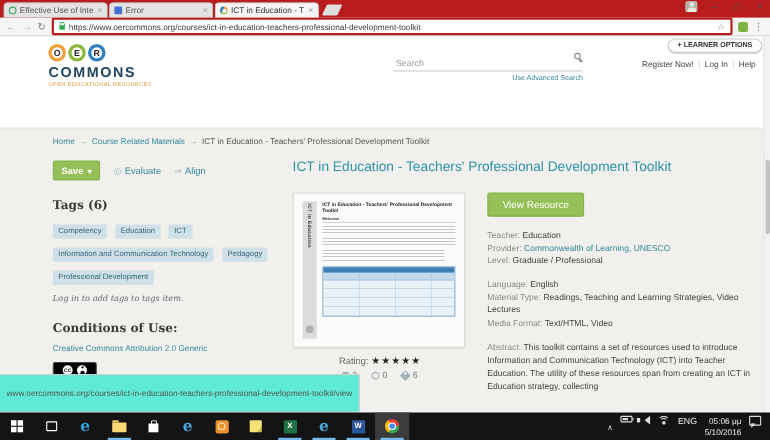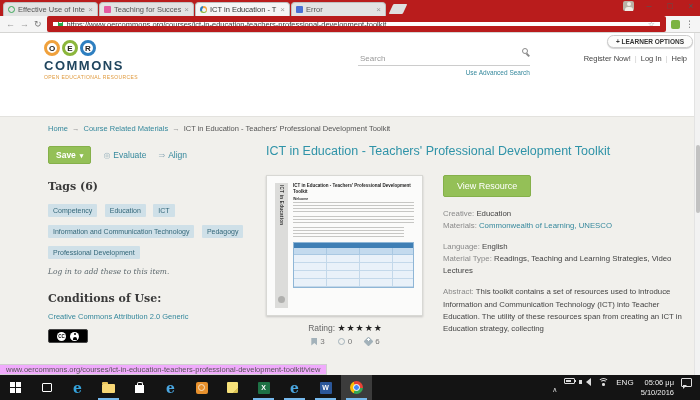--- a/index.html
+++ b/index.html
@@ -25,21 +25,21 @@
   .win-controls { position:absolute; right:3px; top:1px; display:flex; align-items:center; gap:9px; }
   .avatar { width:11px; height:10px; background:#b9b2a6; border-radius:2px; position:relative; }
   .avatar::before { content:""; position:absolute; top:1px; left:3.5px; width:4px; height:4px; border-radius:50%; background:#f0ede6; }
   .avatar::after  { content:""; position:absolute; bottom:0; left:1.5px; width:8px; height:4px; border-radius:3px 3px 0 0; background:#f0ede6; }
   .wc { color:#555; font-size:9px; line-height:10px; width:12px; text-align:center; }
   .wc-min::after { content:"–"; } .wc-max::after { content:"□"; } .wc-close::after { content:"×"; }
 
   .toolbar { height:17px; background:#f5f5f5; display:flex; align-items:center; gap:5px; padding:0 6px; border-bottom:1px solid #d5d5d3; }
   .navg { color:#9a9a9a; font-size:9px; line-height:9px; }
   .navg-back::after { content:"←"; } .navg-fwd::after { content:"→"; } .navg-reload::after { content:"↻"; color:#777; }
-  .omnibox { flex:1; height:16px; background:#fff; border:6px solid #b91c1c; border-radius:2px;
+  .omnibox { flex:1; height:16px; background:#fff; border:2px solid #b91c1c; border-radius:2px;
              display:flex; align-items:center; gap:4px; padding:0 5px; font-size:7.5px; color:#3a3a3a; overflow:hidden; }
   .lock { width:5px; height:4px; background:#2baa4a; position:relative; margin-top:2px; flex-shrink:0; }
   .lock::before { content:""; position:absolute; top:-3px; left:0.5px; width:3px; height:3px;
                   border:1px solid #2baa4a; border-bottom:none; border-radius:2px 2px 0 0; }
   .url-text { flex:1; white-space:nowrap; overflow:hidden; }
   .star { color:#8a8a8a; font-size:8px; } .star::after { content:"☆"; }
   .ext-icon { width:9px; height:9px; background:#7cb342; border-radius:2px; }
   .menu-dots { color:#666; font-size:9px; } .menu-dots::after { content:"⋮"; }
 
   
@@ -127,22 +127,22 @@
               font-size:9px; padding:5px 13px; border-radius:2px; margin-bottom:11px; }
   .meta-group { margin-bottom:10px; }
   .meta-row { font-size:7.8px; line-height:1.5; color:#444; }
   .meta-label { color:#8a8a8a; }
   .meta-link { color:#35889c; }
   .abstract { font-size:7.8px; line-height:1.55; color:#444; }
 
   .scrollbar { position:absolute; top:33px; bottom:25px; right:0; width:6px; background:#f2f2f2; border-left:1px solid #e3e3e3; }
   .scroll-thumb { position:absolute; top:112px; left:1px; width:4px; height:68px; background:#c2c2c2; border-radius:2px; }
 
-  .status-tooltip { position:absolute; left:0; bottom:25px; background:#f0abfc; border:1px solid #cfcfcf; border-left:none;
-                    font-size:7.5px; color:#555; padding:0 6px; white-space:nowrap; z-index:5; }
+  .status-tooltip { position:absolute; left:0; bottom:25px; background:#5eead4; border:1px solid #cfcfcf; border-left:none;
+                    font-size:7.5px; color:#555; padding:12px 6px; white-space:nowrap; z-index:5; }
 
   
   .taskbar { position:absolute; left:0; right:0; bottom:0; height:25px; background:#141414; display:flex; align-items:center; z-index:6; }
   .tb-slot { width:31px; height:25px; display:flex; align-items:center; justify-content:center; position:relative; flex-shrink:0; }
   .tb-slot.open::after { content:""; position:absolute; bottom:0; left:5px; right:5px; height:2px; background:#76b9ed; }
   .tb-slot.current { background:#3c3c3c; }
   .win-logo { width:11px; height:11px; display:grid; grid-template-columns:1fr 1fr; grid-template-rows:1fr 1fr; gap:1px; }
   .win-logo i { background:#fff; }
   .taskview { width:10px; height:9px; border:1px solid #fff; border-radius:1px; }
   .letter-e { color:#35a3dc; font-size:14px; font-weight:bold; font-family:"DejaVu Serif", serif; line-height:14px; }
@@ -181,32 +181,27 @@
 
 <div class="screen">
 
   <div class="tabbar">
     <div class="tab">
       <span class="fav fav-ring-green"></span>
       <span class="tab-title">Effective Use of Inte</span>
       <span class="tab-close"></span>
     </div>
     <div class="tab">
-      <span class="fav fav-pink"></span>
-      <span class="tab-title">Teaching for Succes</span>
+      <span class="fav fav-blue"></span>
+      <span class="tab-title">Error</span>
       <span class="tab-close"></span>
     </div>
     <div class="tab active">
       <span class="fav fav-oer"></span>
       <span class="tab-title">ICT in Education - T</span>
-      <span class="tab-close"></span>
-    </div>
-    <div class="tab">
-      <span class="fav fav-blue"></span>
-      <span class="tab-title">Error</span>
       <span class="tab-close"></span>
     </div>
     <div class="newtab"></div>
     <div class="win-controls">
       <span class="avatar"></span>
       <span class="wc wc-min"></span>
       <span class="wc wc-max"></span>
       <span class="wc wc-close"></span>
     </div>
   </div>
@@ -279,21 +274,21 @@
 
         <div class="side-title">Tags (6)</div>
         <div class="tags-box">
           <span class="tag-chip">Competency</span>
           <span class="tag-chip">Education</span>
           <span class="tag-chip">ICT</span>
           <span class="tag-chip">Information and Communication Technology</span>
           <span class="tag-chip">Pedagogy</span>
           <span class="tag-chip">Professional Development</span>
         </div>
-        <div class="login-note">Log in to add these to this item.</div>
+        <div class="login-note">Log in to add tags to tags item.</div>
 
         <div class="side-title">Conditions of Use:</div>
         <span class="license-link">Creative Commons Attribution 2.0 Generic</span>
         <div class="cc-badge">
           <span class="cc-circle">CC</span>
           <span class="cc-circle cc-person"></span>
         </div>
       </div>
 
       <div class="main-col">
@@ -335,36 +330,44 @@
                 <span class="ic-tag-count"></span>
                 <span>6</span>
               </span>
             </div>
           </div>
 
           <div class="details">
             <span class="view-btn">View Resource</span>
             <div class="meta-group">
               <div class="meta-row">
-                <span class="meta-label">Creative:</span>
+                <span class="meta-label">Teacher:</span>
                 <span>Education</span>
               </div>
               <div class="meta-row">
-                <span class="meta-label">Materials:</span>
+                <span class="meta-label">Provider:</span>
                 <span class="meta-link">Commonwealth of Learning, UNESCO</span>
+              </div>
+              <div class="meta-row">
+                <span class="meta-label">Level:</span>
+                <span>Graduate / Professional</span>
               </div>
             </div>
             <div class="meta-group">
               <div class="meta-row">
                 <span class="meta-label">Language:</span>
                 <span>English</span>
               </div>
               <div class="meta-row">
                 <span class="meta-label">Material Type:</span>
                 <span>Readings, Teaching and Learning Strategies, Video Lectures</span>
+              </div>
+              <div class="meta-row">
+                <span class="meta-label">Media Format:</span>
+                <span>Text/HTML, Video</span>
               </div>
             </div>
             <div class="abstract">
               <span class="meta-label">Abstract:</span>
               <span>This toolkit contains a set of resources used to introduce Information and Communication Technology (ICT) into Teacher Education. The utility of these resources span from creating an ICT in Education strategy, collecting</span>
             </div>
           </div>
         </div>
       </div>
     </div>

